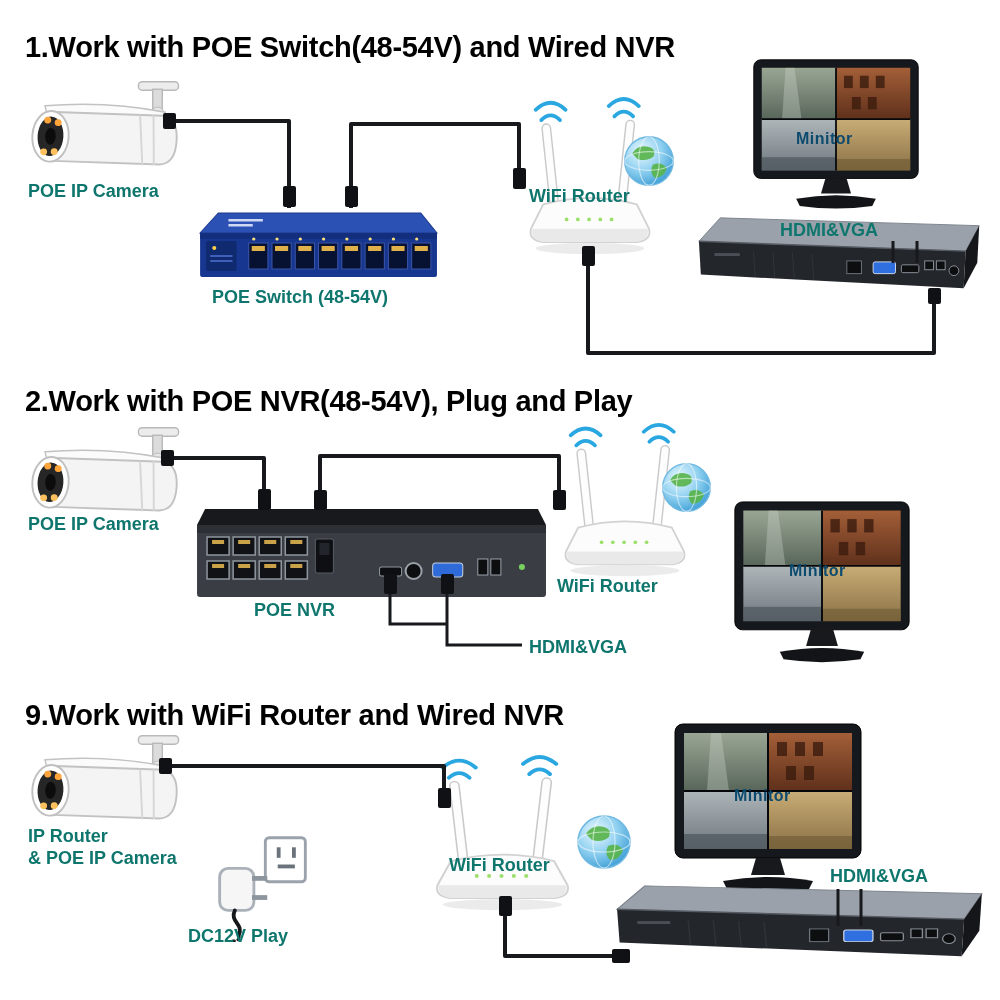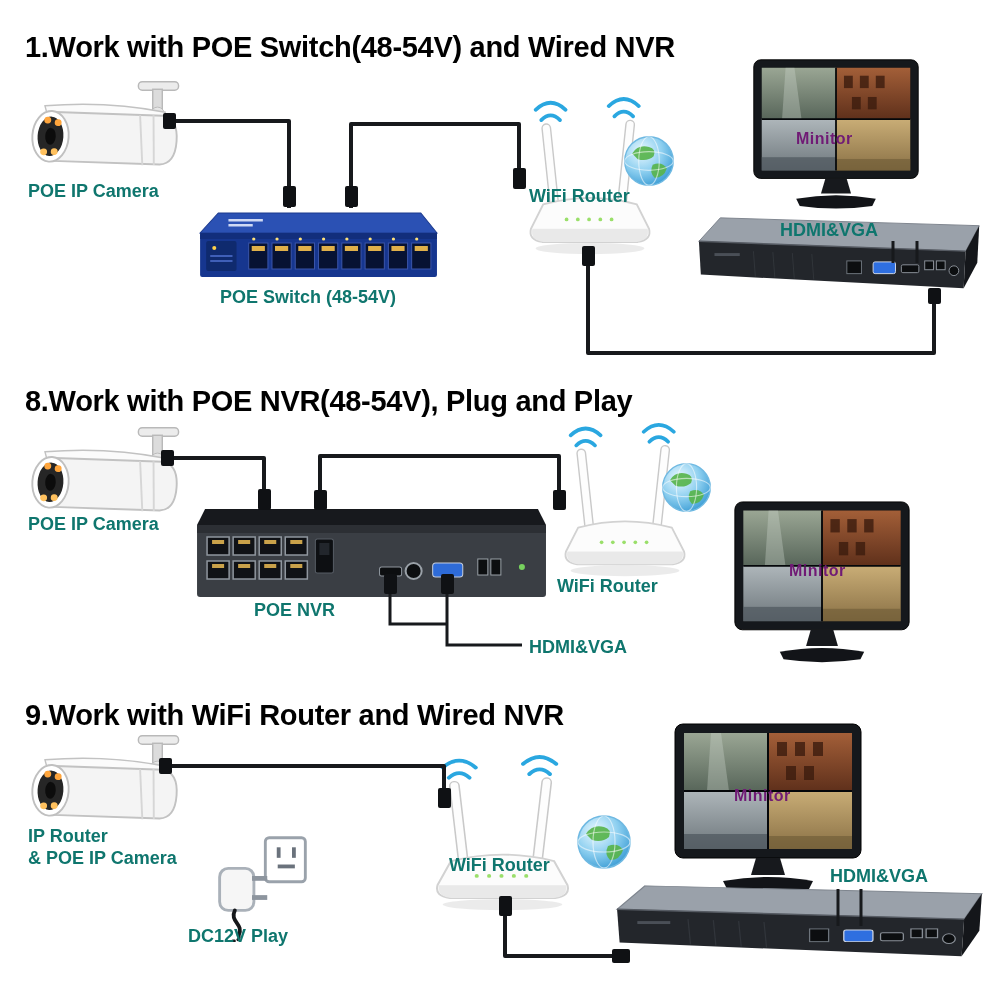--- a/index.html
+++ b/index.html
@@ -1,21 +1,21 @@
 <!DOCTYPE html>
 <html><head>
 <meta charset="utf-8">
 <style>
   * { box-sizing: border-box; margin: 0; padding: 0; }
   html, body { width: 1000px; height: 1000px; background: #ffffff; }
   body { font-family: "Liberation Sans", sans-serif; position: relative; overflow: hidden; }
   .canvas { position: absolute; inset: 0; width: 911px; height: 1000px; background: #fff; }
   .title { position: absolute; z-index: 60; font-weight: 700; font-size: 29px; color: #000; white-space: nowrap; letter-spacing: -0.3px; }
   .red { position: absolute; z-index: 60; font-weight: 700; font-size: 18px; color: #0f766e; white-space: nowrap; }
-  .mon-text { position: absolute; z-index: 60; font-weight: 700; font-size: 16px; color: #701a75; white-space: nowrap; letter-spacing: 0.5px; }
+  .mon-text { position: absolute; z-index: 60; font-weight: 700; font-size: 16px; color: #0c4a6e; white-space: nowrap; letter-spacing: 0.5px; }
   svg.dev { position: absolute; z-index: 10; overflow: visible; }
   svg.cables { position: absolute; left: 0; top: 0; width: 1000px; height: 1000px; z-index: 40; pointer-events: none; }
   .cable { stroke: #17191c; stroke-width: 4; fill: none; stroke-linejoin: round; stroke-linecap: square; }
   .thin { stroke: #17191c; stroke-width: 3; fill: none; }
   .plug { fill: #0f1114; }
 </style>
 </head>
 <body>
 
 <svg width="0" height="0" style="position:absolute" aria-hidden="true">
@@ -230,41 +230,41 @@
   <div class="title" style="left:25px; top:31px">1.Work with POE Switch(48-54V) and Wired NVR</div>
 
   <svg class="dev" style="left:18px; top:78px" width="172" height="108">
       <use href="#sym-camera"></use>
     </svg>
   <div class="red" style="left:28px; top:181px">POE IP Camera</div>
 
   <svg class="dev" style="left:192px; top:203px" width="248" height="82">
       <use href="#sym-switch"></use>
     </svg>
-  <div class="red" style="left:220px; top:287px">POE Switch (48-54V)</div>
+  <div class="red" style="left:212px; top:287px">POE Switch (48-54V)</div>
 
   <svg class="dev" style="left:515px; top:92px" width="150" height="164">
       <use href="#sym-router"></use>
     </svg>
   <div class="red" style="left:529px; top:186px">WiFi Router</div>
   <svg class="dev" style="left:621px; top:133px" width="56" height="56">
       <use href="#sym-globe"></use>
     </svg>
 
   <svg class="dev" style="left:752px; top:58px" width="168" height="155">
       <use href="#sym-monitor"></use>
     </svg>
   <div class="mon-text" style="left:796px; top:130px">Minitor</div>
 
   <svg class="dev" style="left:695px; top:212px" width="292" height="90">
       <use href="#sym-nvr"></use>
     </svg>
   <div class="red" style="left:780px; top:220px">HDMI&amp;VGA</div>
 
-  <div class="title" style="left:25px; top:385px">8.Work with POE NVR(48-54V), Plug and Play</div>
+  <div class="title" style="left:25px; top:385px">2.Work with POE NVR(48-54V), Plug and Play</div>
 
   <svg class="dev" style="left:18px; top:424px" width="172" height="108">
       <use href="#sym-camera"></use>
     </svg>
   <div class="red" style="left:28px; top:514px">POE IP Camera</div>
 
   <svg class="dev" style="left:185px; top:505px" width="366" height="100">
       <use href="#sym-poenvr"></use>
     </svg>
   <div class="red" style="left:254px; top:600px">POE NVR</div>

